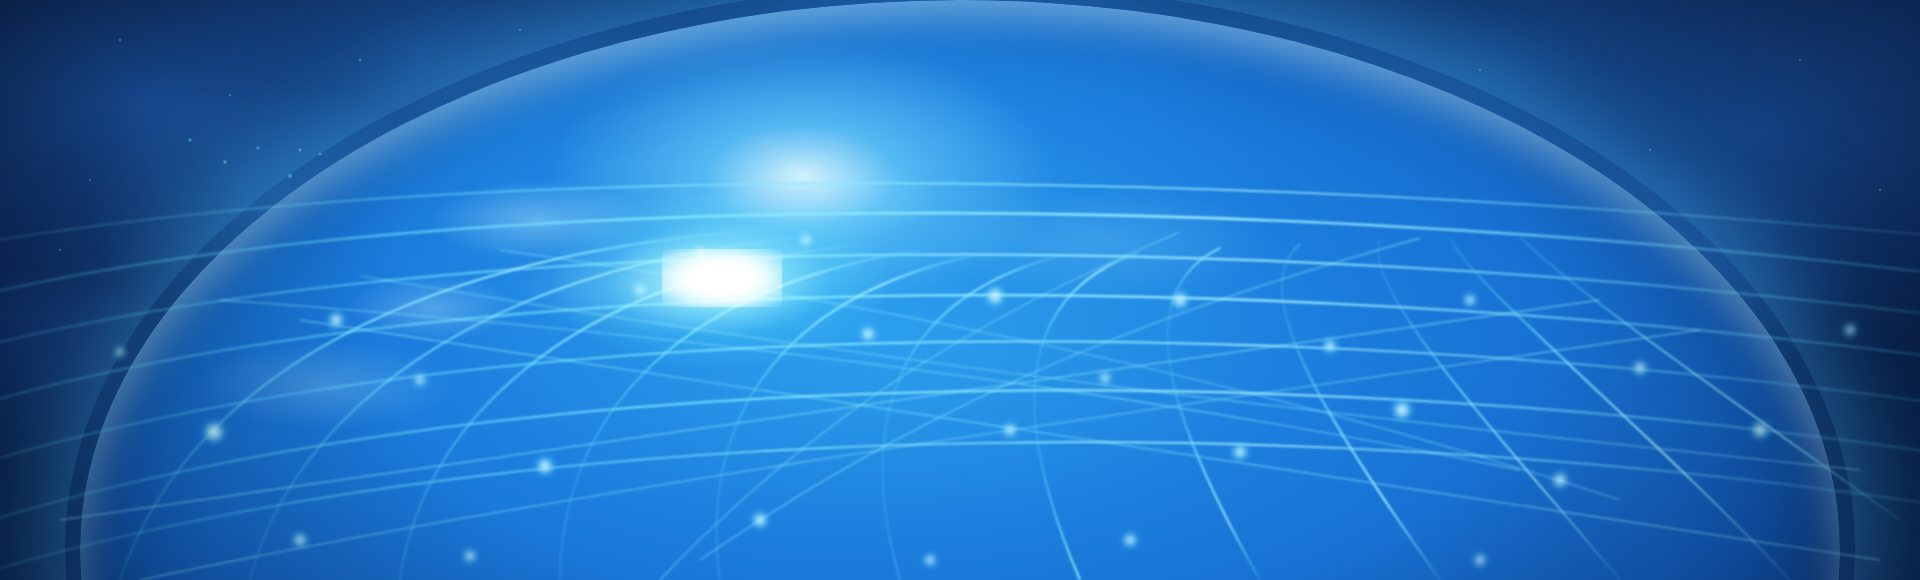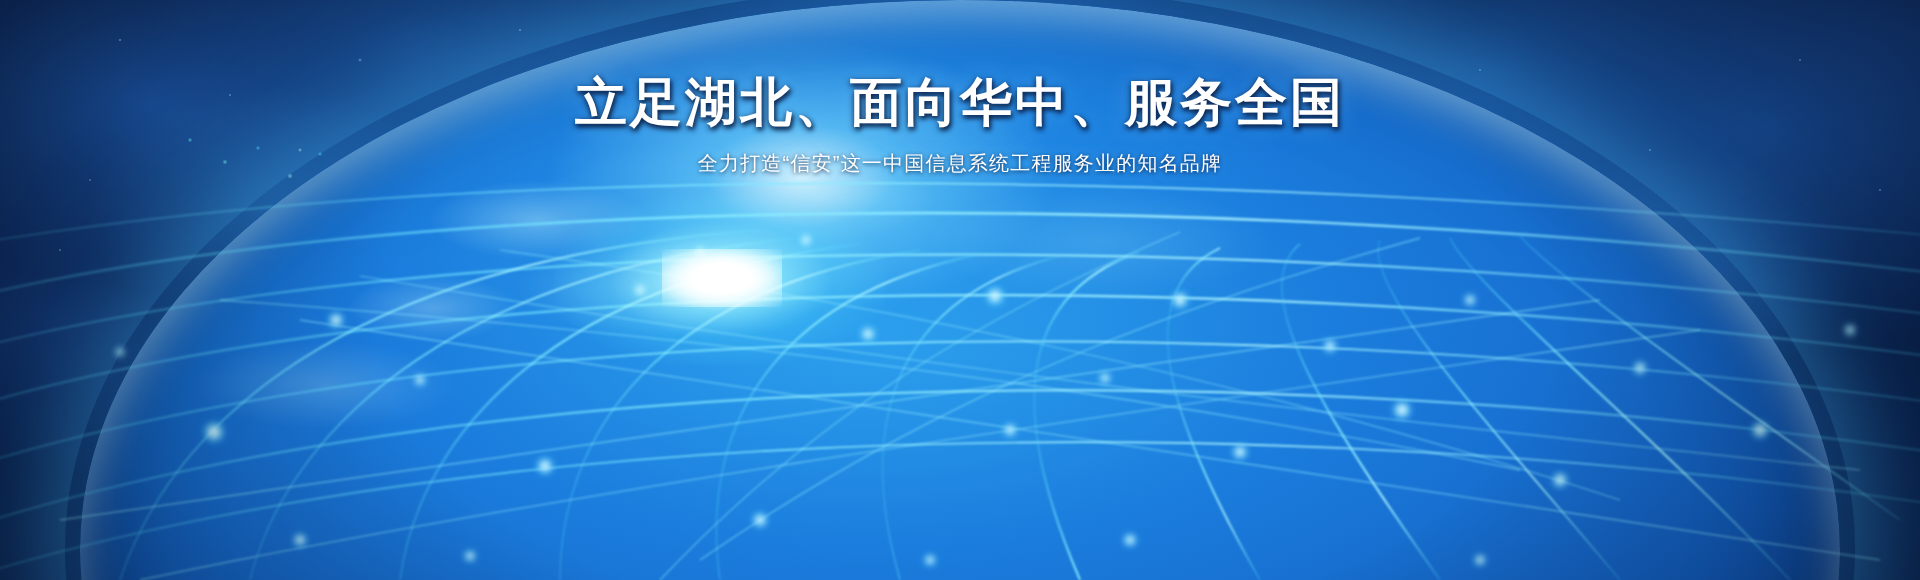--- a/index.html
+++ b/index.html
@@ -206,18 +206,14 @@
         <circle cx="1480" cy="560" r="7" fill="url(#nodeg)"></circle>
         <circle cx="120" cy="352" r="6" fill="url(#nodeg)"></circle>
       </g>
     </svg>
     <div class="glow-core"></div>
     <div class="glow-core2"></div>
   </div>
 
   <div class="vignette"></div>
 
-  <div class="text-block">
-    <h1 class="headline">立足湖北、面向华中、服务全国</h1>
-    <p class="subline">全力打造“信安”这一中国信息系统工程服务业的知名品牌</p>
-  </div>
 
 </div>
 
 </body></html>

